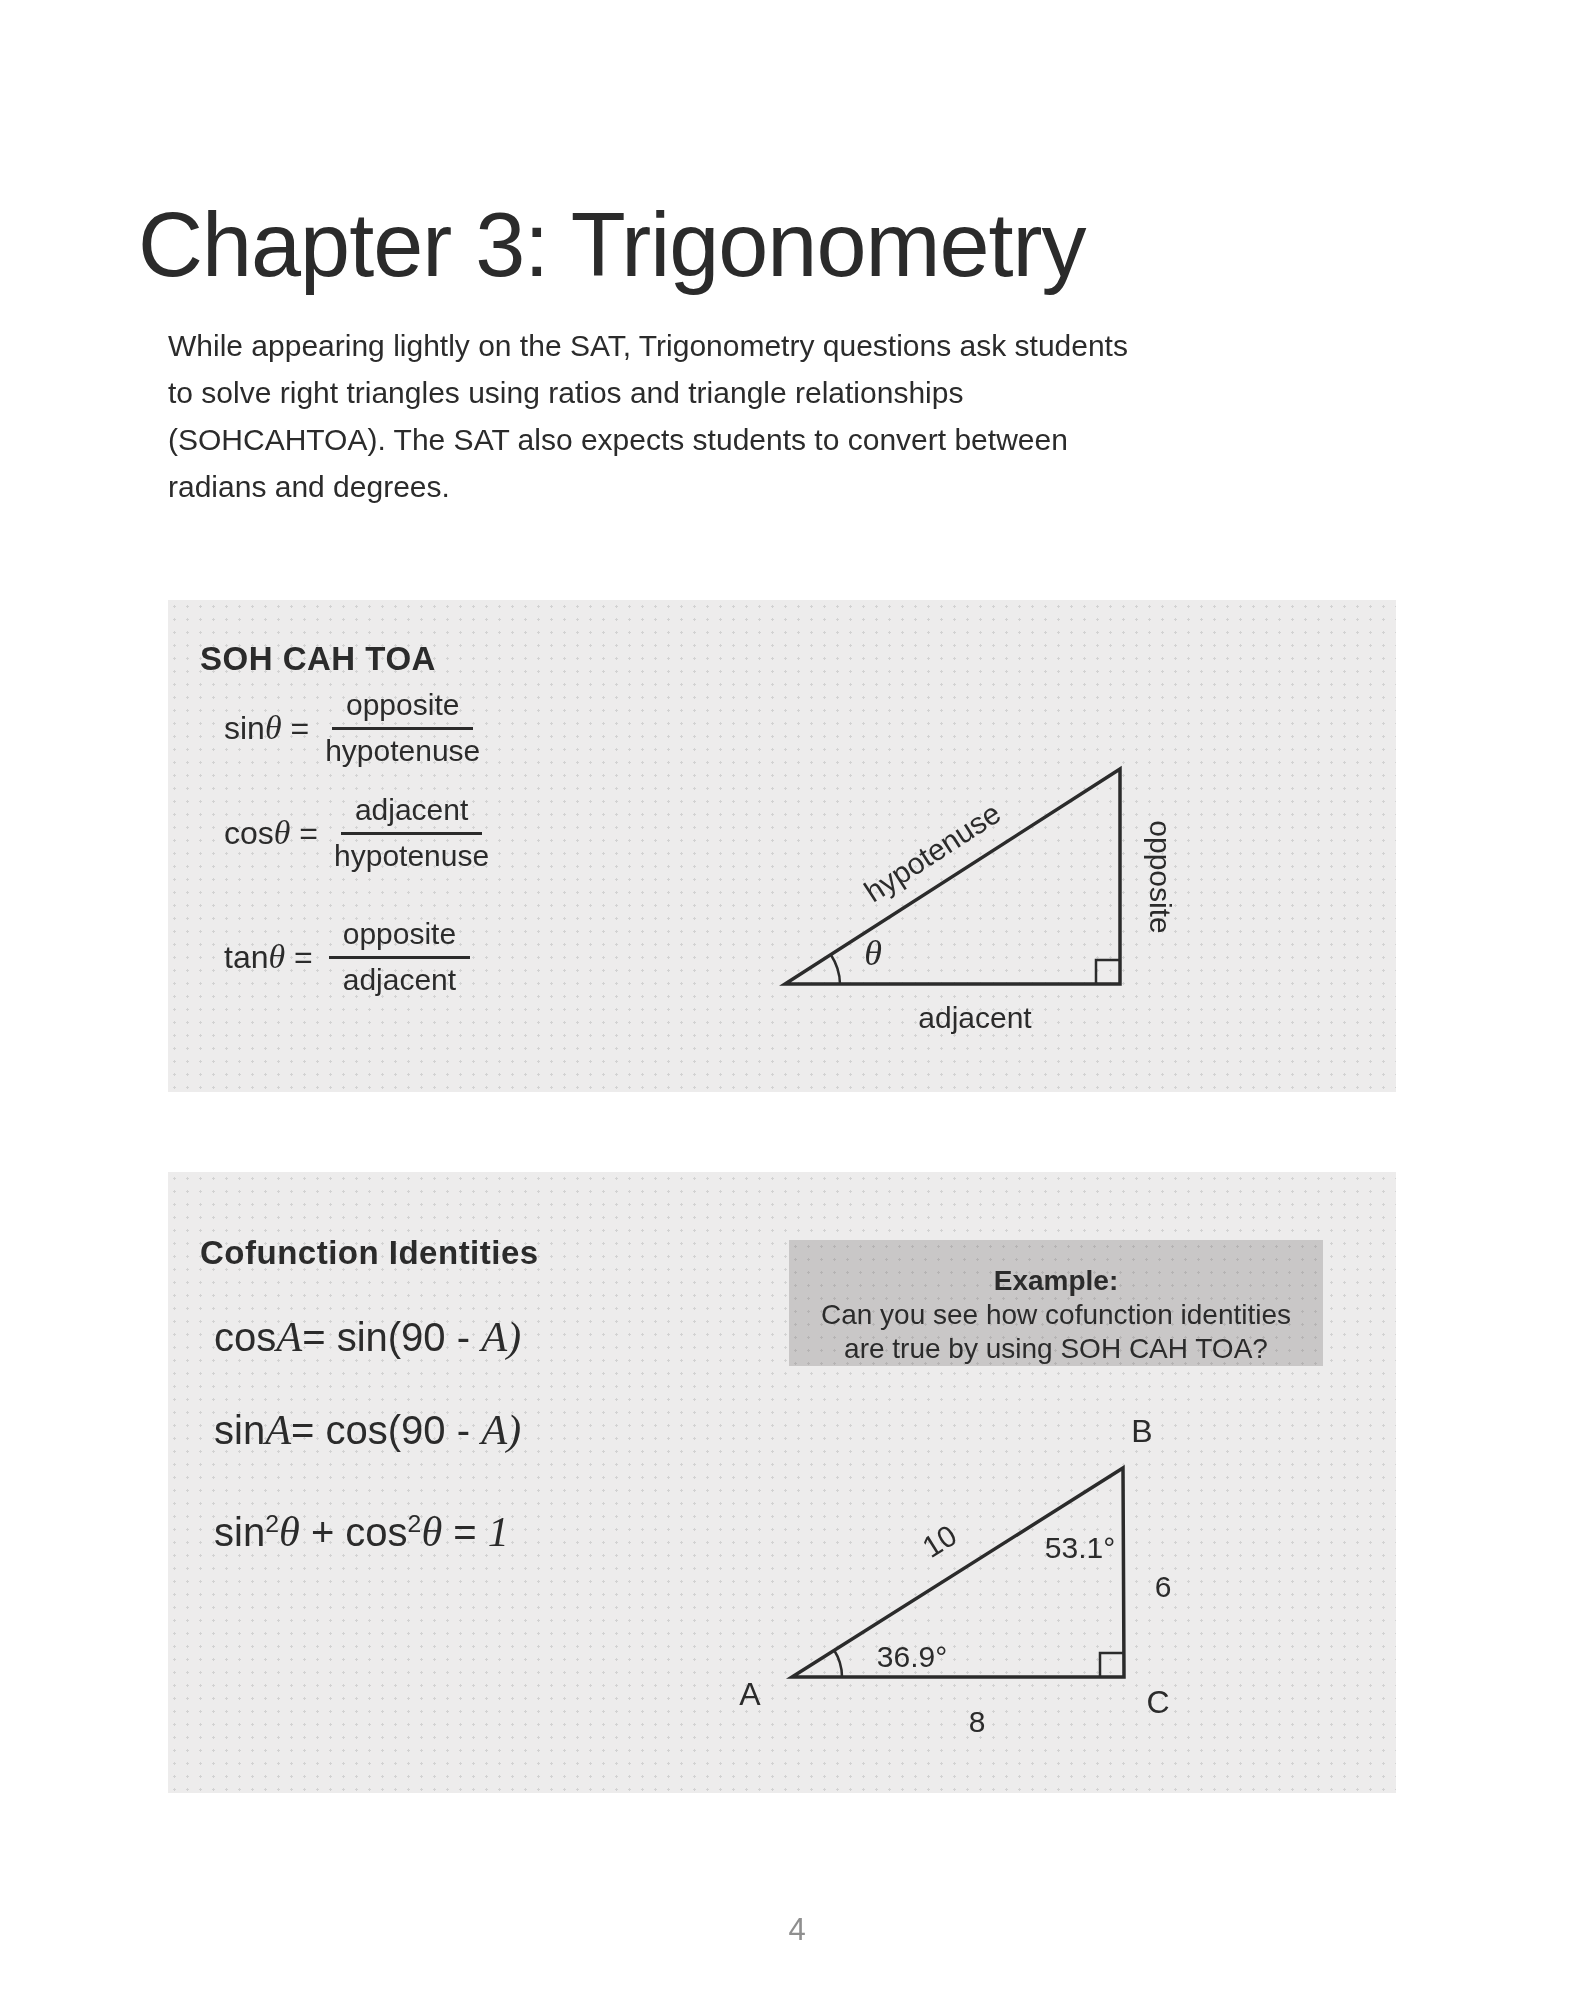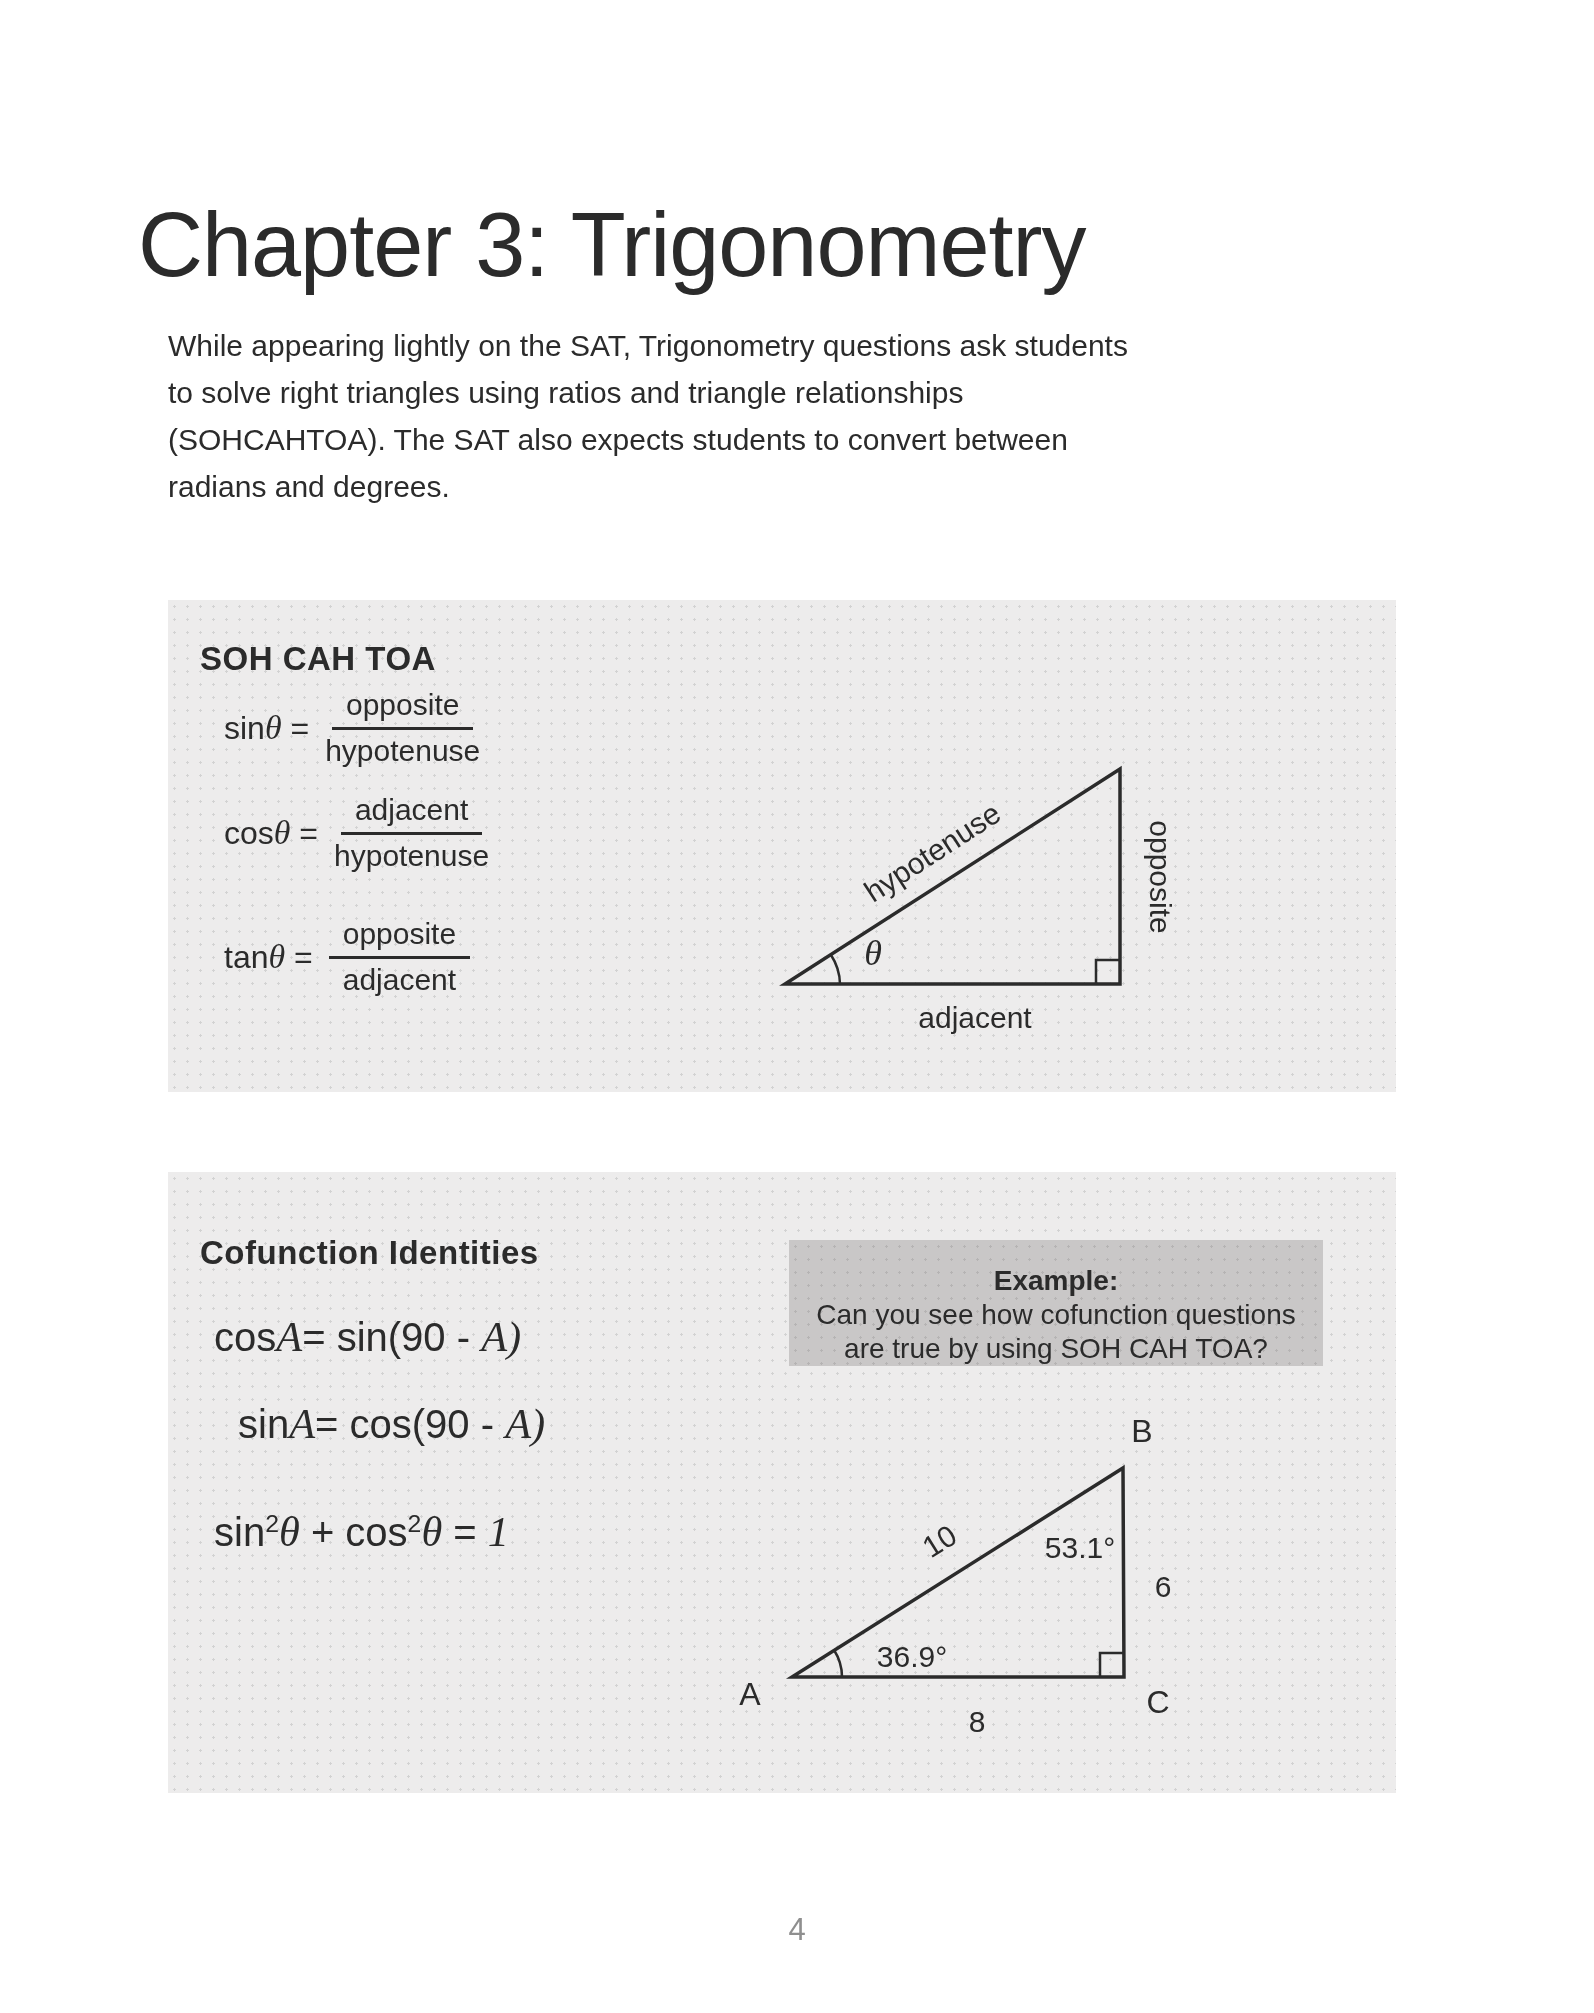--- a/index.html
+++ b/index.html
@@ -95,21 +95,21 @@
   .frac .den { padding-top:4px; }
 
   .identity {
     position:absolute;
     left:46px;
     font-size:40px;
     color:var(--text);
     white-space:nowrap;
   }
   .identity-1 { top:140px; }
-  .identity-2 { top:227px;margin-left:24px; }
+  .identity-2 { top:233px; }
   .identity-3 { top:335px; }
   .identity sup { font-size:0.62em; vertical-align:super; }
 
   .example-box {
     position:absolute;
     left:621px; top:68px;
     width:534px; height:126px;
     background-color:var(--example-bg);
     background-image:radial-gradient(rgba(120,120,120,0.25) 1px, transparent 1.3px);
     background-size:13px 13px;
@@ -197,21 +197,21 @@
     <h2 class="panel-heading">Cofunction Identities</h2>
 
     <div class="identity identity-1"><span>cos</span><span class="mvar">A</span><span>= sin(90 - </span><span class="mvar">A)</span></div>
 
     <div class="identity identity-2"><span>sin</span><span class="mvar">A</span><span>= cos(90 - </span><span class="mvar">A)</span></div>
 
     <div class="identity identity-3"><span>sin</span><sup>2</sup><span class="mvar">θ</span><span> + </span><span>cos</span><sup>2</sup><span class="mvar">θ</span><span> = </span><span class="mvar">1</span></div>
 
     <div class="example-box">
       <div class="example-title">Example:</div>
-      <div>Can you see how cofunction questions</div>
+      <div>Can you see how cofunction identities</div>
       <div>are true by using SOH CAH TOA?</div>
     </div>
 
     <svg class="tri-svg tri-svg-2" width="500" height="355" viewBox="0 0 500 355">
       <polygon class="tri-line" points="67,282 399,282 398,73"></polygon>
       <polyline class="tri-thin" points="375,282 375,258 399,258"></polyline>
       <path class="tri-thin" d="M 109 255 A 50 50 0 0 1 117 282"></path>
       <text class="tri-vertex" x="25" y="310" text-anchor="middle">A</text>
       <text class="tri-vertex" x="417" y="47" text-anchor="middle">B</text>
       <text class="tri-vertex" x="433" y="318" text-anchor="middle">C</text>

